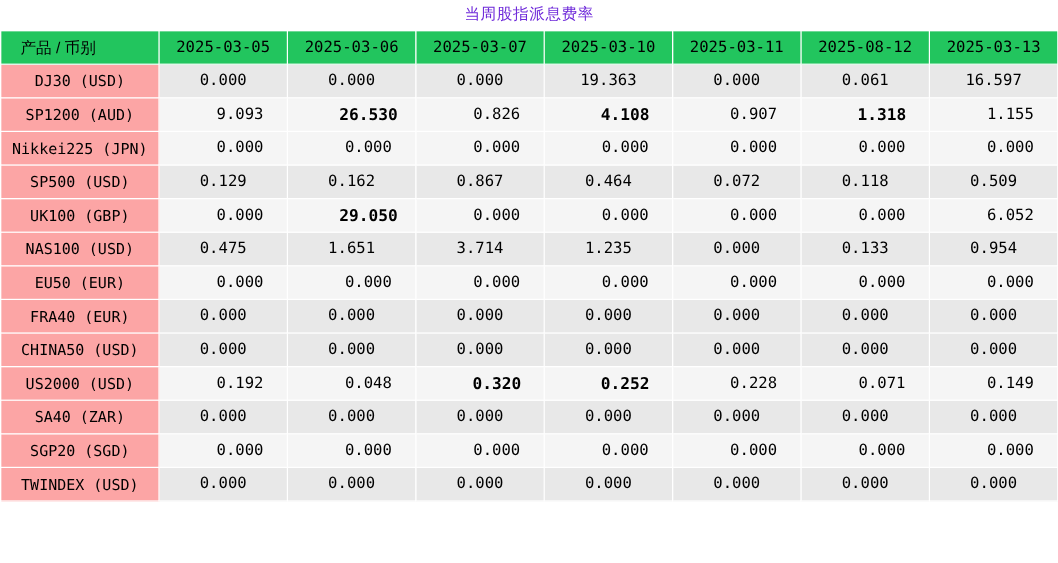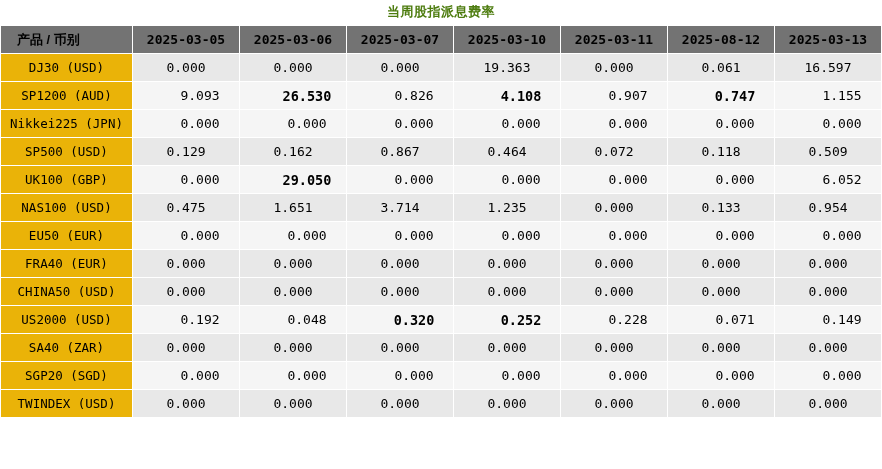--- a/index.html
+++ b/index.html
@@ -8,57 +8,57 @@
   }
   body {
     width: 882px;
     height: 469px;
     background: #ffffff;
     font-family: "Liberation Sans", sans-serif;
     overflow: hidden;
   }
   .title {
     text-align: center;
-    color: #4d7c0f;
-    font-size: 13px;
-    font-weight: bold;
+    color: #6d28d9;
+    font-size: 13px;
+    font-weight: normal;
     padding: 3px 0 4px 0;
     letter-spacing: 0.5px;
   }
   table.rate-table {
     border-collapse: collapse;
     width: 882px;
     table-layout: fixed;
   }
   table.rate-table th,
   table.rate-table td {
     border: 1px solid #ffffff;
     padding: 0;
     height: 27px;
     font-size: 13px;
     font-family: "DejaVu Sans Mono", monospace;
     text-align: center;
     vertical-align: middle;
     white-space: nowrap;
   }
   thead th {
-    background: #737373;
-    font-weight: bold;
+    background: #22c55e;
+    font-weight: normal;
     color: #000000;
     height: 26px;
     font-size: 13px;
   }
   thead th.corner {
     font-family: "Liberation Sans", sans-serif;
     font-size: 13px;
     text-align: left;
     padding-left: 16px;
   }
   tbody td.label {
-    background: #eab308;
+    background: #fca5a5;
     text-align: center;
     font-size: 12.5px;
     color: #000000;
   }
   tbody tr.odd td.val {
     background: #e8e8e8;
   }
   tbody tr.even td.val {
     background: #f5f5f5;
     padding-left: 28px;
@@ -113,21 +113,21 @@
         <td class="val">0.061</td>
         <td class="val">16.597</td>
       </tr>
       <tr class="even">
         <td class="label">SP1200 (AUD)</td>
         <td class="val">9.093</td>
         <td class="val bold">26.530</td>
         <td class="val">0.826</td>
         <td class="val bold">4.108</td>
         <td class="val">0.907</td>
-        <td class="val bold">0.747</td>
+        <td class="val bold">1.318</td>
         <td class="val">1.155</td>
       </tr>
       <tr class="even">
         <td class="label">Nikkei225 (JPN)</td>
         <td class="val">0.000</td>
         <td class="val">0.000</td>
         <td class="val">0.000</td>
         <td class="val">0.000</td>
         <td class="val">0.000</td>
         <td class="val">0.000</td>

